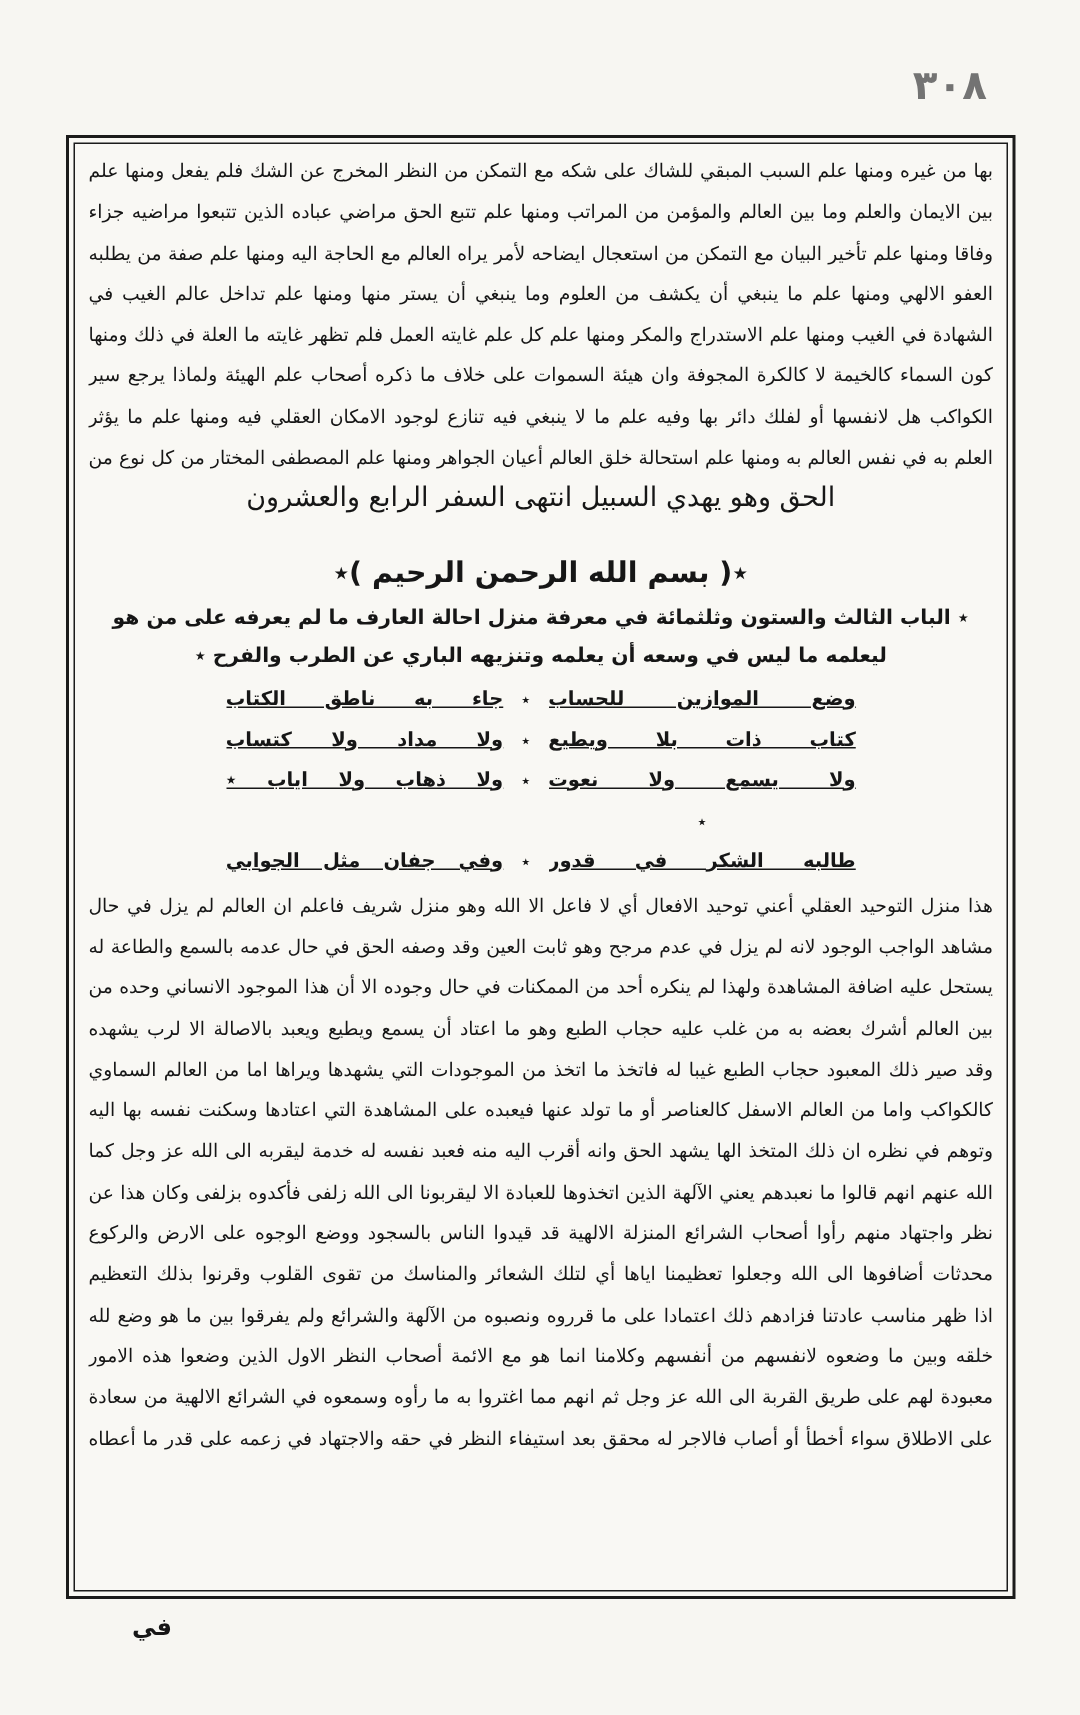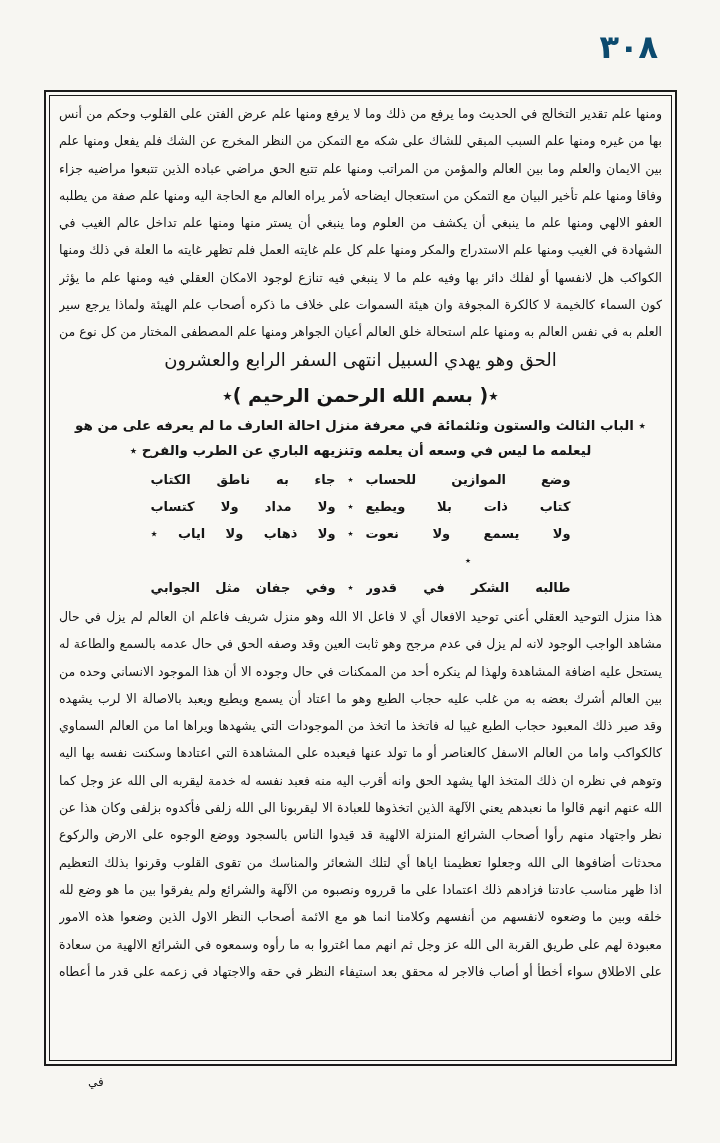--- a/index.html
+++ b/index.html
@@ -8,24 +8,24 @@
     background: #f7f6f2;
     font-family: "DejaVu Sans", sans-serif;
     color: #161616;
     position: relative;
     overflow: hidden;
   }
   .page { position: absolute; inset: 0; direction: rtl; }
 
   .page-number {
     position: absolute;
-    top: 28px; right: 62px;
-    font-size: 32px; font-weight: bold;
+    top: 42px; right: 62px;
+    font-size: 27px; font-weight: bold;
     letter-spacing: 2px;
-    color: #0c4a6e;
+    color: #737373;
   }
 
   .frame-outer {
     position: absolute;
     top: 90px; left: 44px;
     width: 633px; height: 976px;
     border: 2.5px solid #1b1b1b;
     padding: 3px;
     box-sizing: border-box;
     background: #f9f8f4;
@@ -57,21 +57,21 @@
     height: 27.3px;
     overflow: hidden;
   }
 
   .basmala {
     text-align: center;
     font-size: 19px;
     font-weight: bold;
     line-height: 36px;
     height: 36px;
-    margin-top: 4px;
+    margin-top: 18px;
   }
   .chapter-line {
     text-align: center;
     font-size: 13.5px;
     font-weight: bold;
     line-height: 25px;
     height: 25px;
     overflow: hidden;
   }
 
@@ -84,49 +84,49 @@
     line-height: 27px;
     height: 27px;
     overflow: hidden;
     font-size: 13px;
     font-weight: 600;
   }
   .hemi {
     text-align: justify;
     text-align-last: justify;
     overflow: hidden;
+    text-decoration: underline;
   }
   .sep { text-align: center; font-size: 11px; }
 
   .catchword {
     position: absolute;
     top: 1075px; left: 88px;
-    font-size: 12px;
-    font-weight: normal;
+    font-size: 16px;
+    font-weight: bold;
   }
 </style>
 </head>
 <body>
 
 <div class="page">
 
   <div class="page-number">٣٠٨</div>
 
   <div class="frame-outer">
     <div class="frame-inner">
 
       <div>
-        <div class="jline">ومنها علم تقدير التخالج في الحديث وما يرفع من ذلك وما لا يرفع ومنها علم عرض الفتن على القلوب وحكم من أنس</div>
         <div class="jline">بها من غيره ومنها علم السبب المبقي للشاك على شكه مع التمكن من النظر المخرج عن الشك فلم يفعل ومنها علم الفرق</div>
         <div class="jline">بين الايمان والعلم وما بين العالم والمؤمن من المراتب ومنها علم تتبع الحق مراضي عباده الذين تتبعوا مراضيه جزاء</div>
         <div class="jline">وفاقا ومنها علم تأخير البيان مع التمكن من استعجال ايضاحه لأمر يراه العالم مع الحاجة اليه ومنها علم صفة من يطلبه</div>
         <div class="jline">العفو الالهي ومنها علم ما ينبغي أن يكشف من العلوم وما ينبغي أن يستر منها ومنها علم تداخل عالم الغيب في الشهادة وعالم</div>
         <div class="jline">الشهادة في الغيب ومنها علم الاستدراج والمكر ومنها علم كل علم غايته العمل فلم تظهر غايته ما العلة في ذلك ومنها علم</div>
+        <div class="jline">كون السماء كالخيمة لا كالكرة المجوفة وان هيئة السموات على خلاف ما ذكره أصحاب علم الهيئة ولماذا يرجع سير</div>
         <div class="jline">الكواكب هل لانفسها أو لفلك دائر بها وفيه علم ما لا ينبغي فيه تنازع لوجود الامكان العقلي فيه ومنها علم ما يؤثر</div>
-        <div class="jline">كون السماء كالخيمة لا كالكرة المجوفة وان هيئة السموات على خلاف ما ذكره أصحاب علم الهيئة ولماذا يرجع سير</div>
         <div class="jline">العلم به في نفس العالم به ومنها علم استحالة خلق العالم أعيان الجواهر ومنها علم المصطفى المختار من كل نوع من العالم</div>
         <div class="cline">الحق وهو يهدي السبيل انتهى السفر الرابع والعشرون</div>
       </div>
 
       <div class="basmala">٭( بسم الله الرحمن الرحيم )٭</div>
 
       <div>
         <div class="chapter-line">٭ الباب الثالث والستون وثلثمائة في معرفة منزل احالة العارف ما لم يعرفه على من هو دونه</div>
         <div class="chapter-line">ليعلمه ما ليس في وسعه أن يعلمه وتنزيهه الباري عن الطرب والفرح ٭</div>
       </div>

